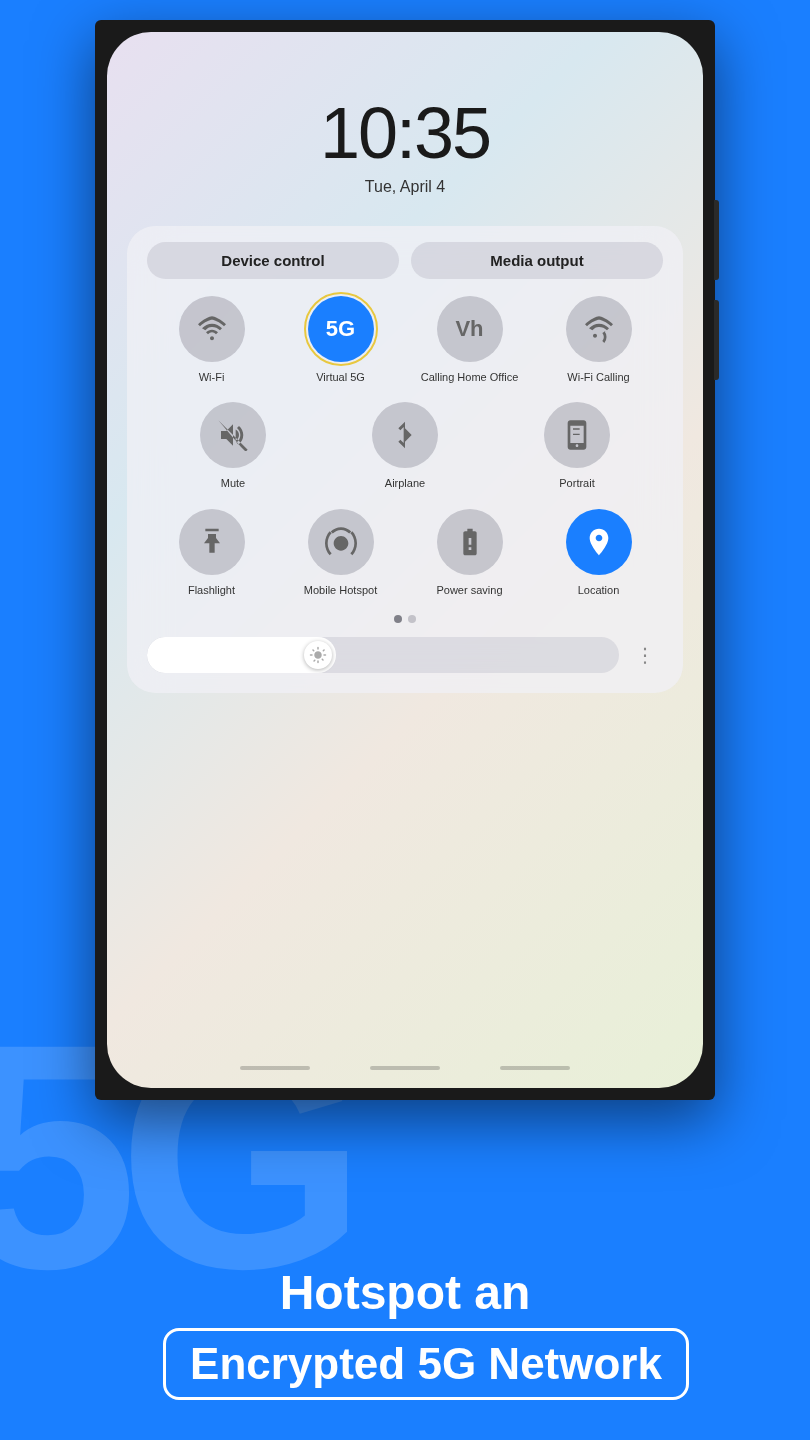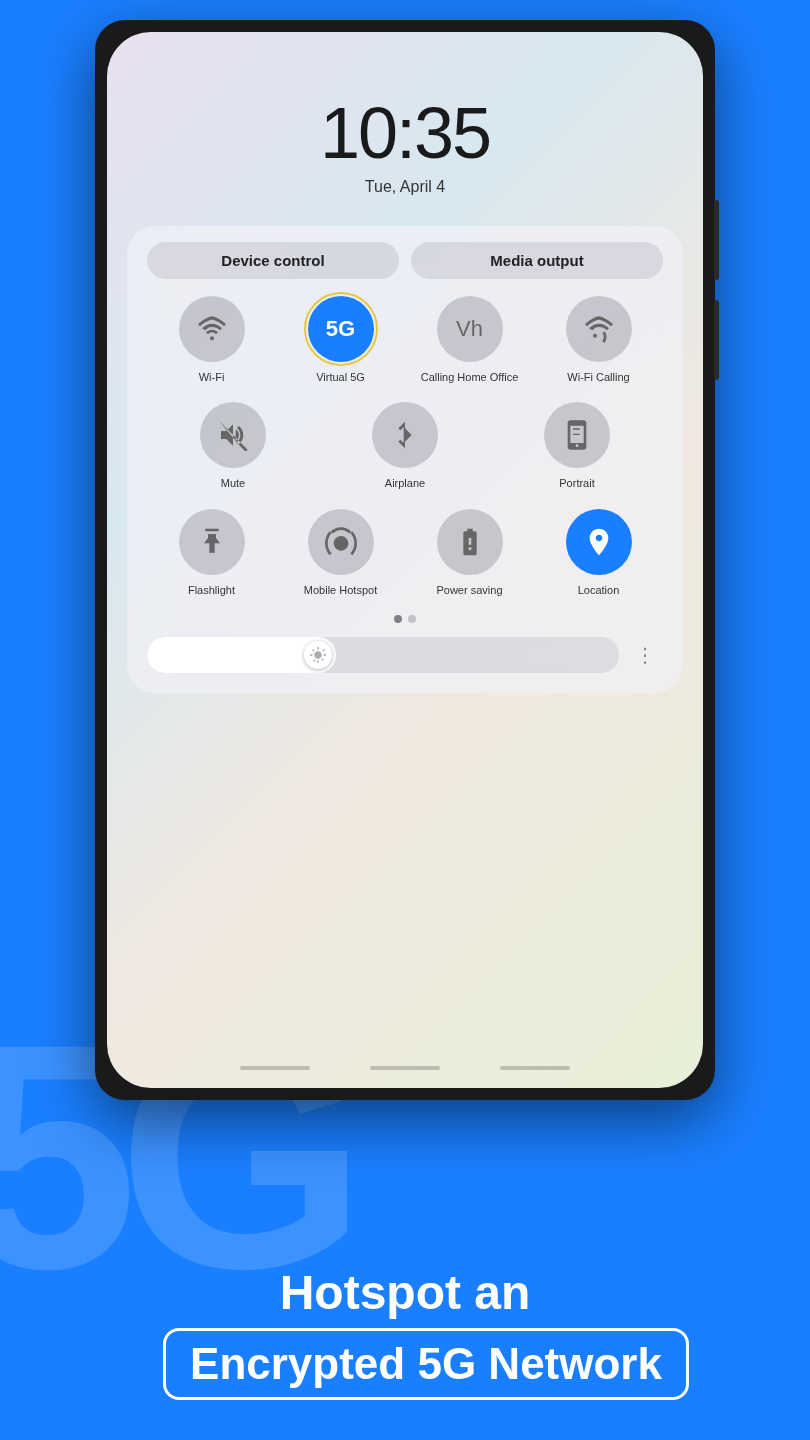--- a/index.html
+++ b/index.html
@@ -27,21 +27,21 @@
 
     
     .phone-frame {
       position: absolute;
       top: 20px;
       left: 50%;
       transform: translateX(-50%);
       width: 620px;
       height: 1080px;
       background: #1a1a1a;
-      border-radius: 30px;
+      border-radius: 6px;
       box-shadow: 0 20px 60px rgba(0,0,0,0.5);
       z-index: 1;
     }
 
     .phone-screen {
       position: absolute;
       top: 12px;
       left: 12px;
       right: 12px;
       bottom: 12px;
@@ -270,21 +270,21 @@
     }
     .access-line2 {
       font-size: 44px;
       font-weight: 800;
       color: white;
     }
 
     
     .vhicon {
       font-size: 22px;
-      font-weight: 400;
+      font-weight: 700;
       color: #666;
     }
   </style>
 </head>
 <body>
 
 <div class="phone-frame">
   <div class="side-button-right"></div>
   <div class="side-button-right-2"></div>
 

